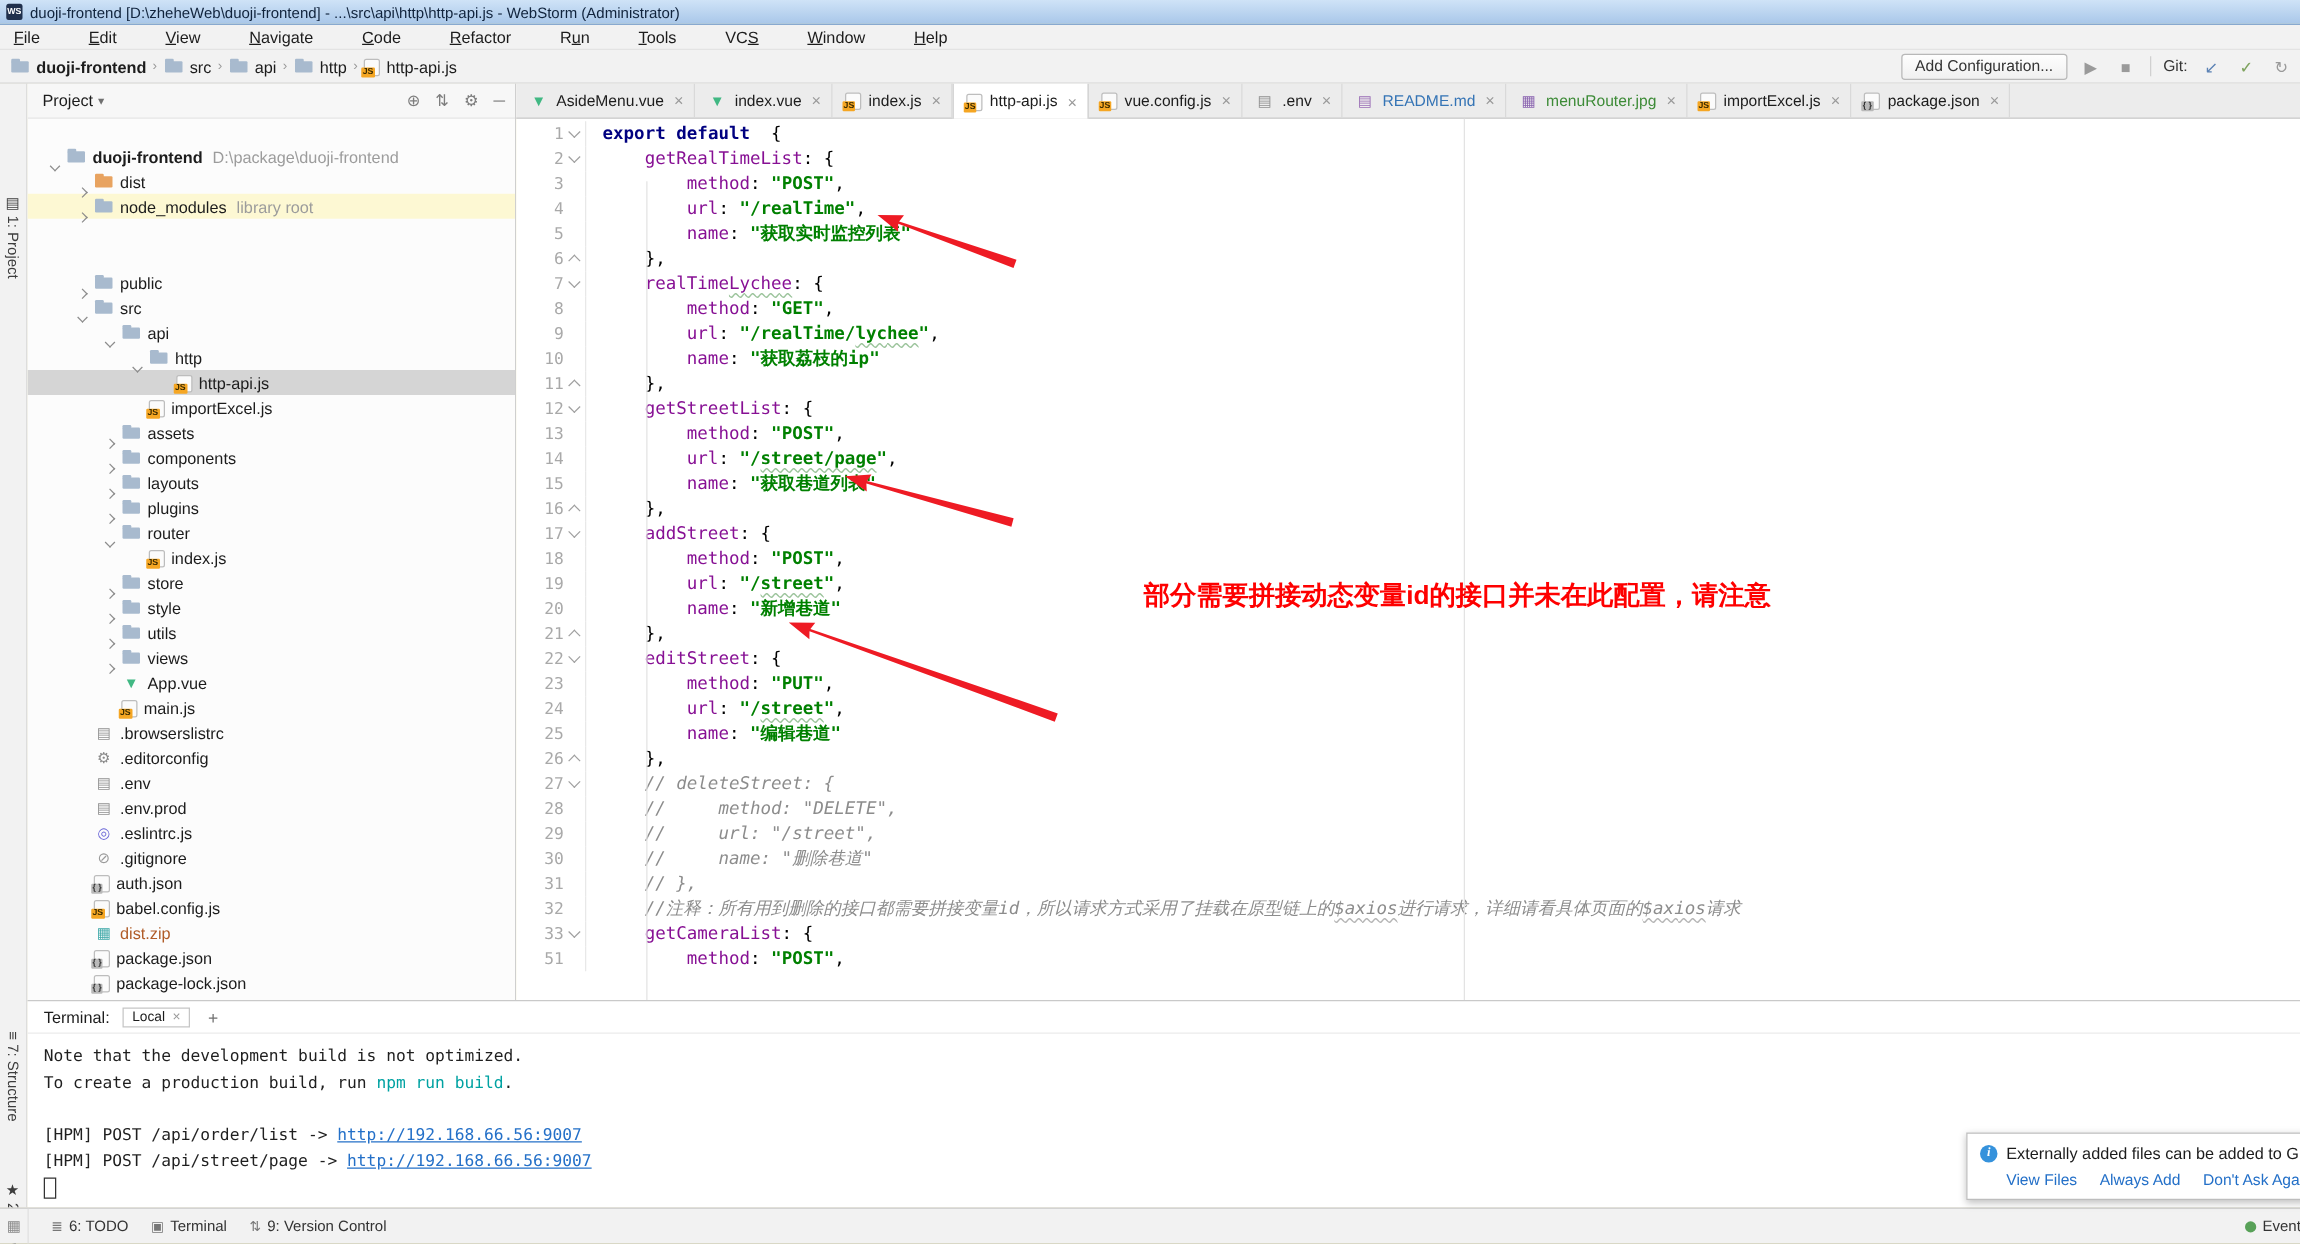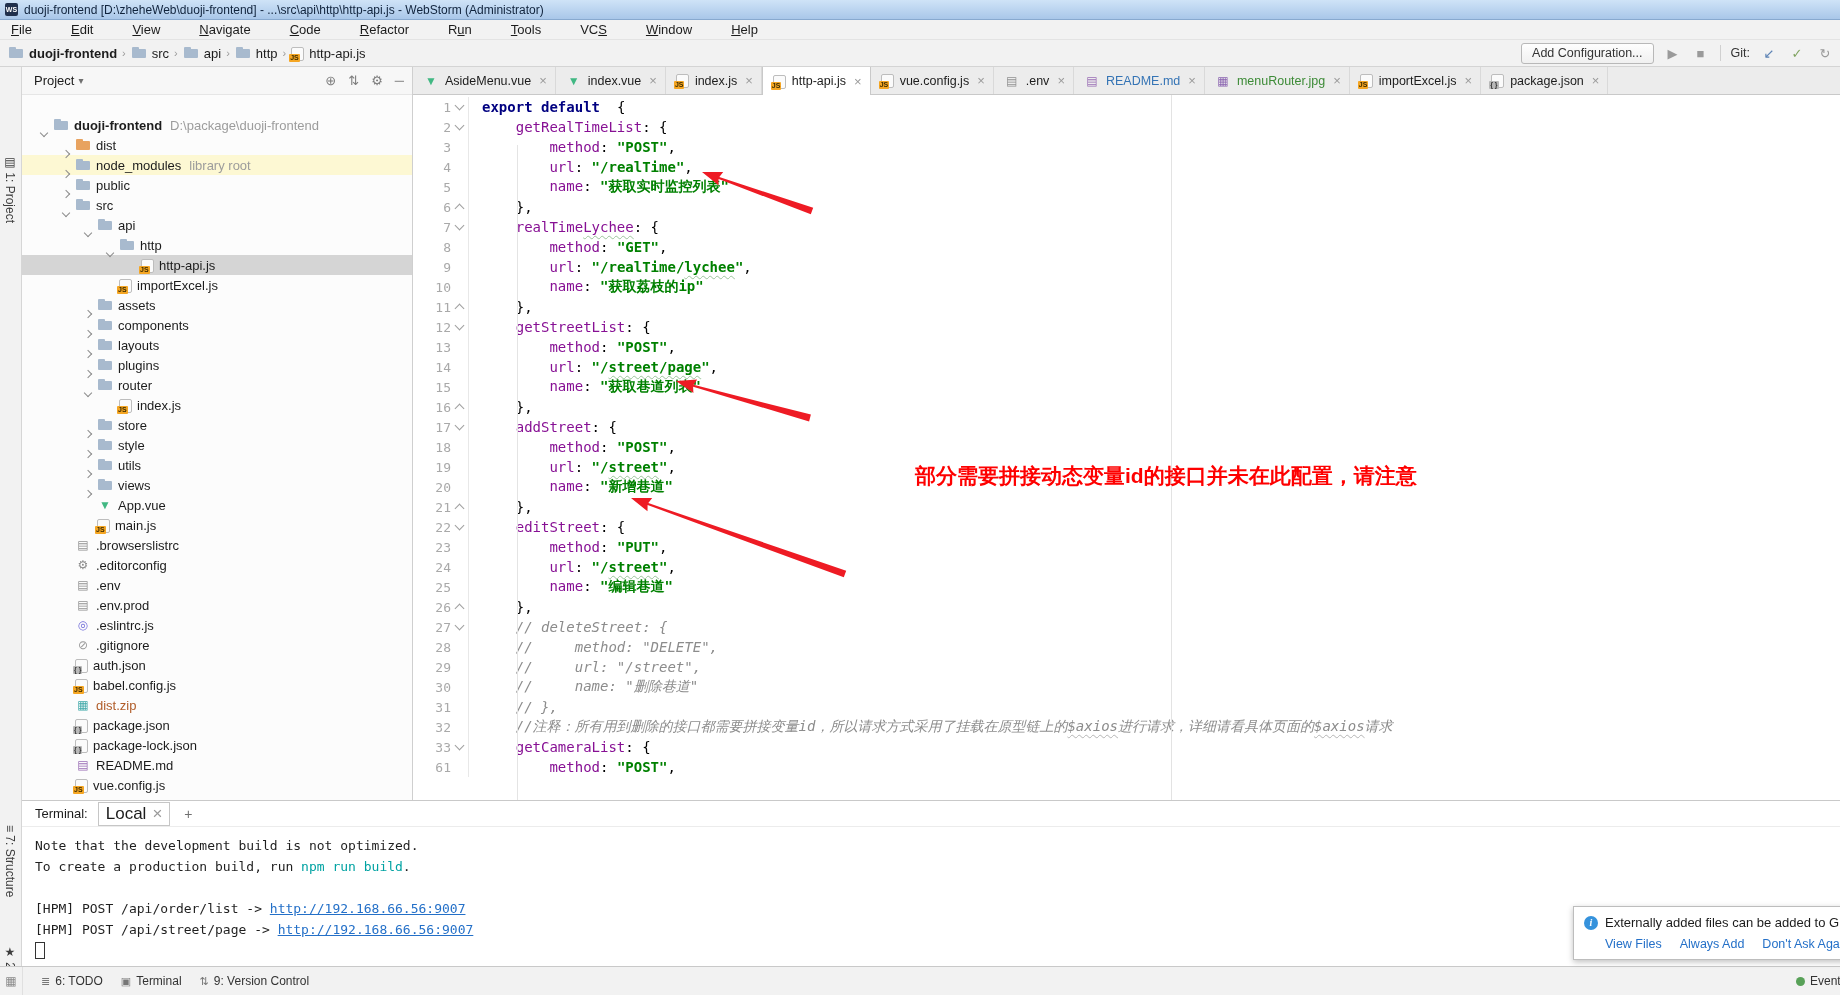--- a/index.html
+++ b/index.html
@@ -87,21 +87,21 @@
   .seg.wavy{text-decoration:underline wavy #9cc49c 1px;text-underline-offset:3px;}
   .seg.com.wavy{text-decoration-color:#b5b5b5;}
   .indent-guide{position:absolute;left:104px;top:50px;height:660px;width:1px;background:#e4e4e4;}
   .margin-line{position:absolute;left:758px;top:28px;height:705px;width:1px;background:#e3e3e3;}
   
   .annotation{position:absolute;left:915px;top:462px;font-size:21px;font-weight:bold;color:#fe0000;white-space:nowrap;}
   .arrows{position:absolute;left:0;top:0;pointer-events:none;}
   
   .terminal{position:absolute;left:22px;top:800px;width:1818px;height:166px;background:#fff;border-top:1px solid #c9c9c9;box-sizing:border-box;}
   .term-header{height:26px;display:flex;align-items:center;font-size:13px;padding-left:13px;gap:10px;border-bottom:1px solid #ececec;box-sizing:border-box;}
-  .term-tab{display:flex;align-items:center;gap:6px;background:#fff;border:1px solid #c6c6c6;padding:1px 7px;font-size:17px;}
+  .term-tab{display:flex;align-items:center;gap:6px;background:#fff;border:1px solid #c6c6c6;padding:1px 7px;font-size:11px;}
   .term-tab .close{color:#9a9a9a;}
   .term-plus{color:#707070;font-size:14px;padding:0 4px;}
   .term-out{padding:8px 0 0 13px;font-family:"DejaVu Sans Mono",monospace;font-size:13px;line-height:21px;color:#1f1f1f;}
   .term-out .cmd{color:#00a2a2;}
   .term-out a.link{color:#2470c8;text-decoration:underline;}
   .cursor{display:inline-block;width:8px;height:15px;border:1px solid #333;vertical-align:-2px;margin-top:2px;}
   
   .statusbar{position:absolute;left:0;top:966px;width:100%;height:29px;background:#f2f2f2;border-top:1px solid #c9c9c9;
     box-sizing:border-box;display:flex;align-items:center;font-size:12px;color:#333;}
   .sb-corner{width:22px;text-align:center;color:#8a8a8a;border-right:1px solid #e0e0e0;align-self:stretch;line-height:28px;flex:none;}
@@ -214,21 +214,21 @@
           <span class="tlabel">dist</span>
         </div>
         <div class="trow highlight" style="padding-left: 35px; align-items: center;">
           <span class="chev col">
             <i></i>
           </span>
           <span class="ic ic-folder"></span>
           <span class="tlabel">node_modules</span>
           <span class="tsuffix">library root</span>
         </div>
-        <div class="trow" style="padding-left: 35px;">
+        <div class="trow" style="padding-left: 35px; margin-top: 41px;">
           <span class="chev col">
             <i></i>
           </span>
           <span class="ic ic-folder"></span>
           <span class="tlabel">public</span>
         </div>
         <div class="trow" style="padding-left: 35px;">
           <span class="chev exp">
             <i></i>
           </span>
@@ -650,21 +650,21 @@
           <pre class="ct"><span class="seg com">    //注释：所有用到删除的接口都需要拼接变量id，所以请求方式采用了挂载在原型链上的</span><span class="seg com wavy">$axios</span><span class="seg com">进行请求，详细请看具体页面的</span><span class="seg com wavy">$axios</span><span class="seg com">请求</span></pre>
         </div>
         <div class="cl">
           <span class="ln">33</span>
           <span class="foldslot fold-start">
             <i></i>
           </span>
           <pre class="ct"><span class="seg pl">    </span><span class="seg prop">getCameraList</span><span class="seg pl">: {</span></pre>
         </div>
         <div class="cl">
-          <span class="ln">61</span>
+          <span class="ln">51</span>
           <span class="foldslot"></span>
           <pre class="ct"><span class="seg pl">        </span><span class="seg prop">method</span><span class="seg pl">: </span><span class="seg str">"POST"</span><span class="seg pl">,</span></pre>
         </div>
       </div>
     <div class="margin-line"></div>
   </div>
 
   <div class="annotation">部分需要拼接动态变量id的接口并未在此配置，请注意</div>
 
   <svg class="arrows" width="1840" height="995" viewBox="0 0 1840 995">

